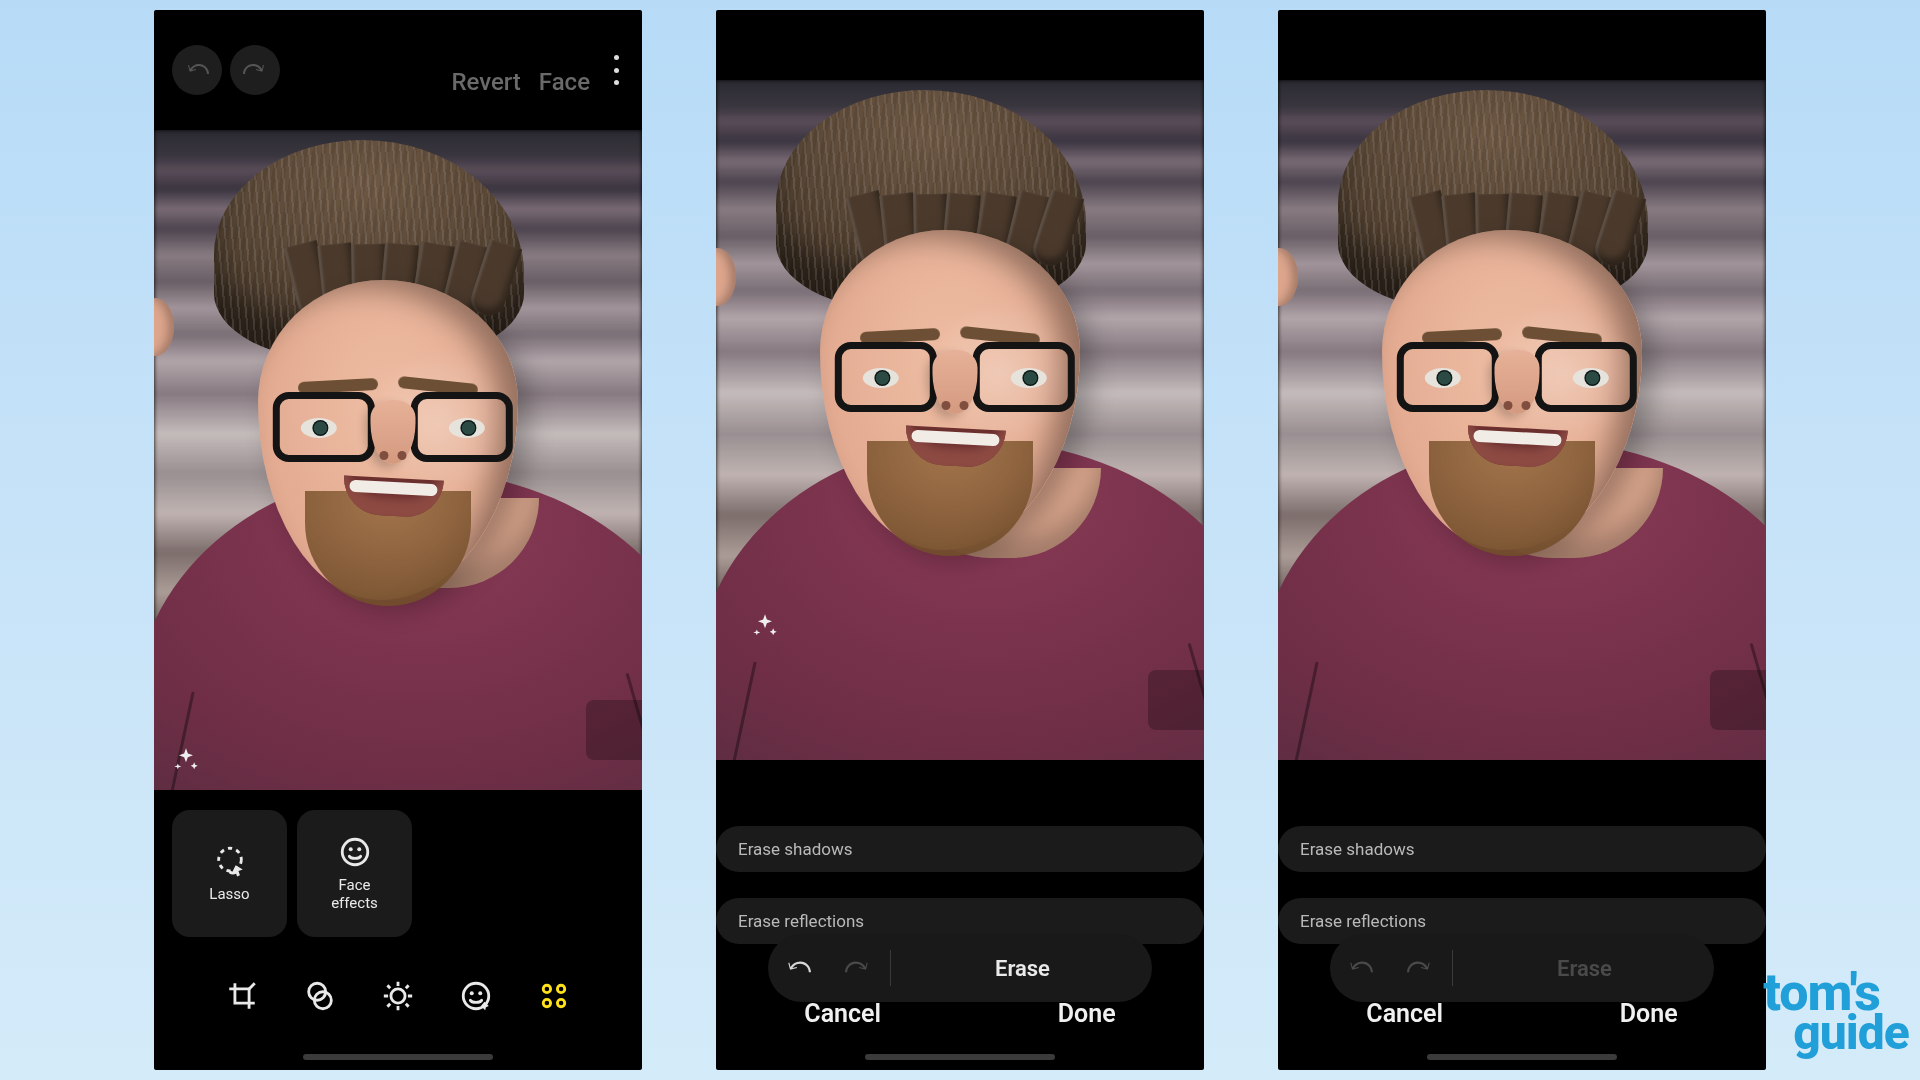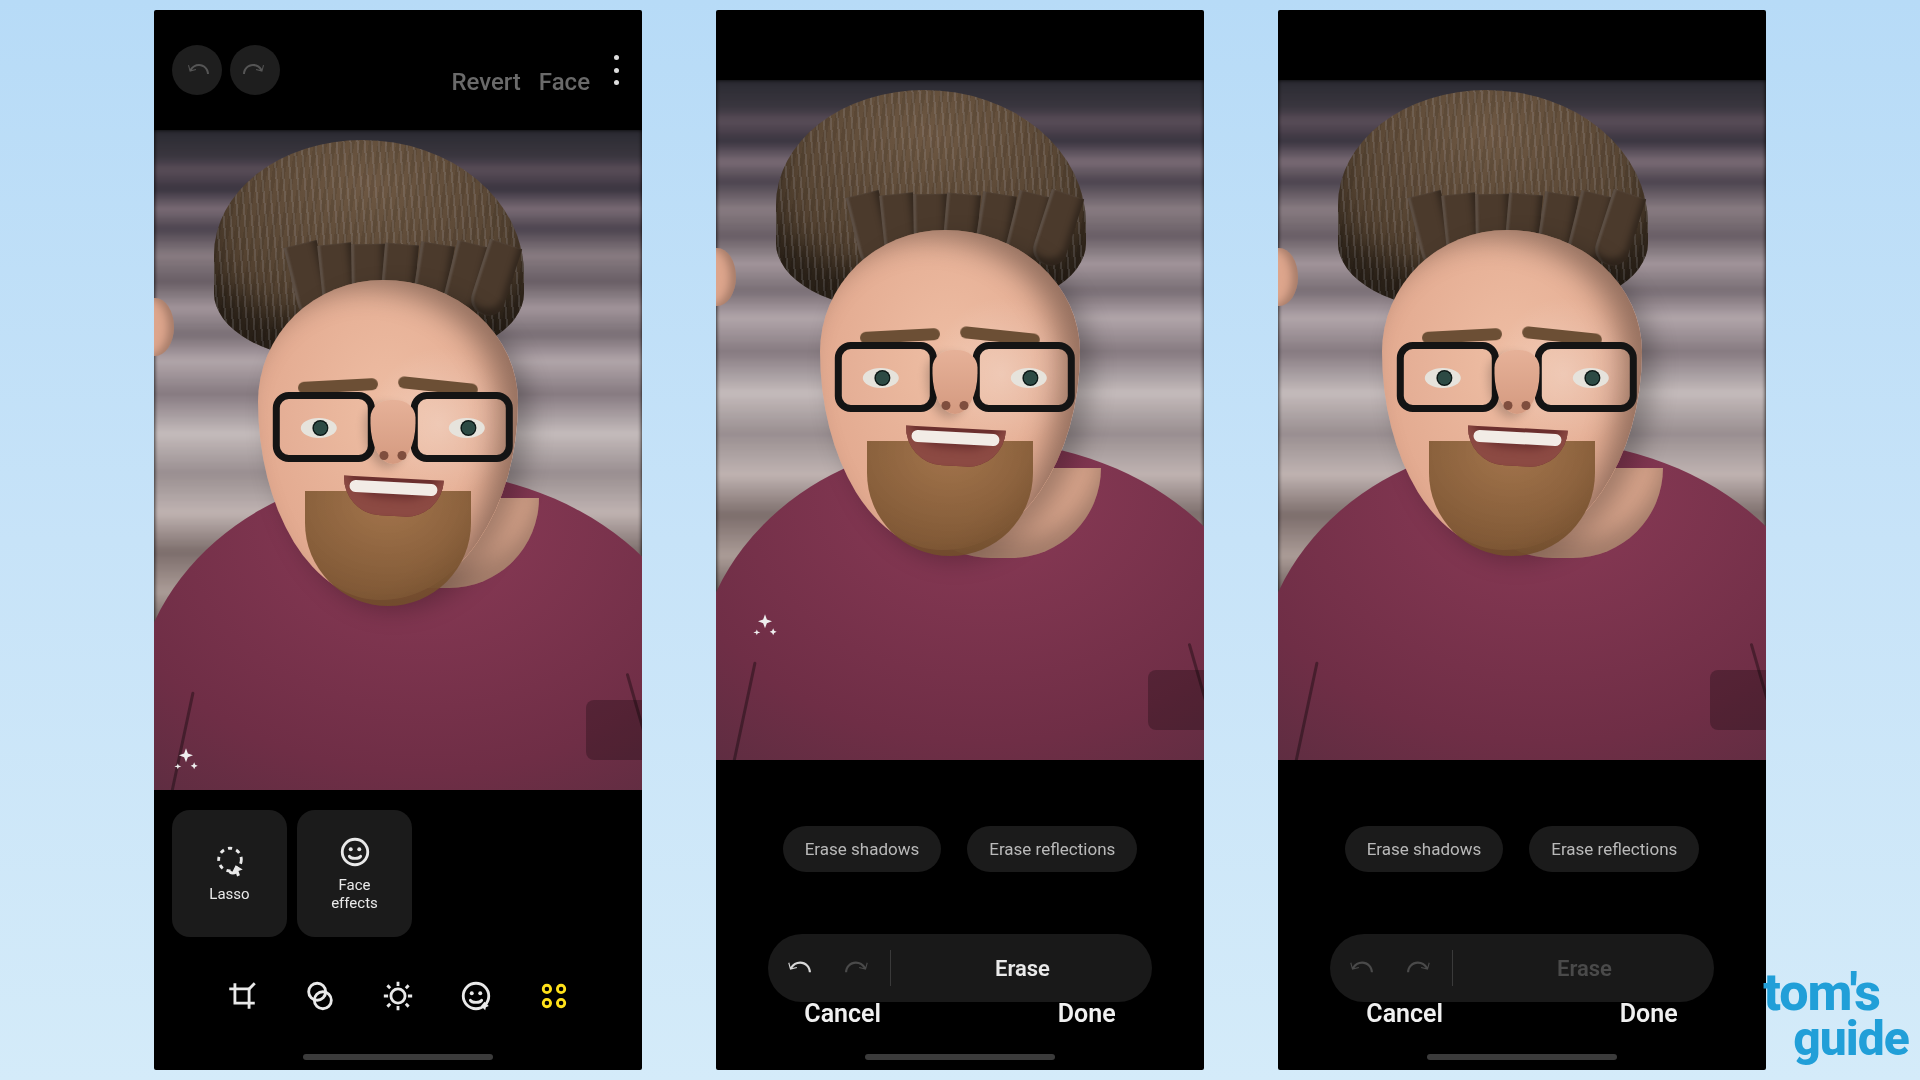--- a/index.html
+++ b/index.html
@@ -250,21 +250,21 @@
 
   
   .home-ind{
     position:absolute; bottom: 10px; left:50%; transform: translateX(-50%);
     width: 190px; height: 6px; border-radius: 3px; background: #3b3b3b;
   }
 
   
   .chips{
     position:absolute; left:0; right:0; top: 816px;
-    display:flex; justify-content:center; gap: 26px;
+    display:flex; justify-content:center; gap: 26px; flex-direction: column;
   }
   .chip{
     height:46px; padding: 0 22px; border-radius: 23px;
     background:#1b1b1b; color:#b9b9b9; font-size:17px;
     display:inline-flex; align-items:center;
   }
   .pill{
     position:absolute; left: 52px; right: 52px; top: 924px;
     height: 68px; border-radius: 34px; background:#191919;
     display:flex; align-items:center; color:#e9e9e9;
@@ -284,21 +284,21 @@
     color:#f0f0f0; font-size:25px; font-weight:600;
   }
 
   
   .watermark{
     position:absolute; right: 40px; bottom: 28px;
     font-weight: 800; color:#219fd8; line-height:0.8; text-align:left;
     letter-spacing:-1px;
   }
   .watermark .l1{ font-size:52px; }
-  .watermark .l2{ font-size:48px; position:relative; left:30px; top:6px;}
+  .watermark .l2{ font-size:48px; position:relative; left:30px; top:0;}
 </style>
 </head>
 <body>
 
 <svg width="0" height="0" style="position:absolute">
   <defs>
     <g id="i-undo">
         <path d="M14 6c-4 0-7 2-9 5l-1-4-1 .3 1.7 6.4 6.4-1.7-.3-1-4 1.1C8.3 9.4 11 8 14 8c4.4 0 8 3.6 8 8h2c0-5.5-4.5-10-10-10z" fill="currentColor"></path>
       </g>
     <g id="i-redo">

